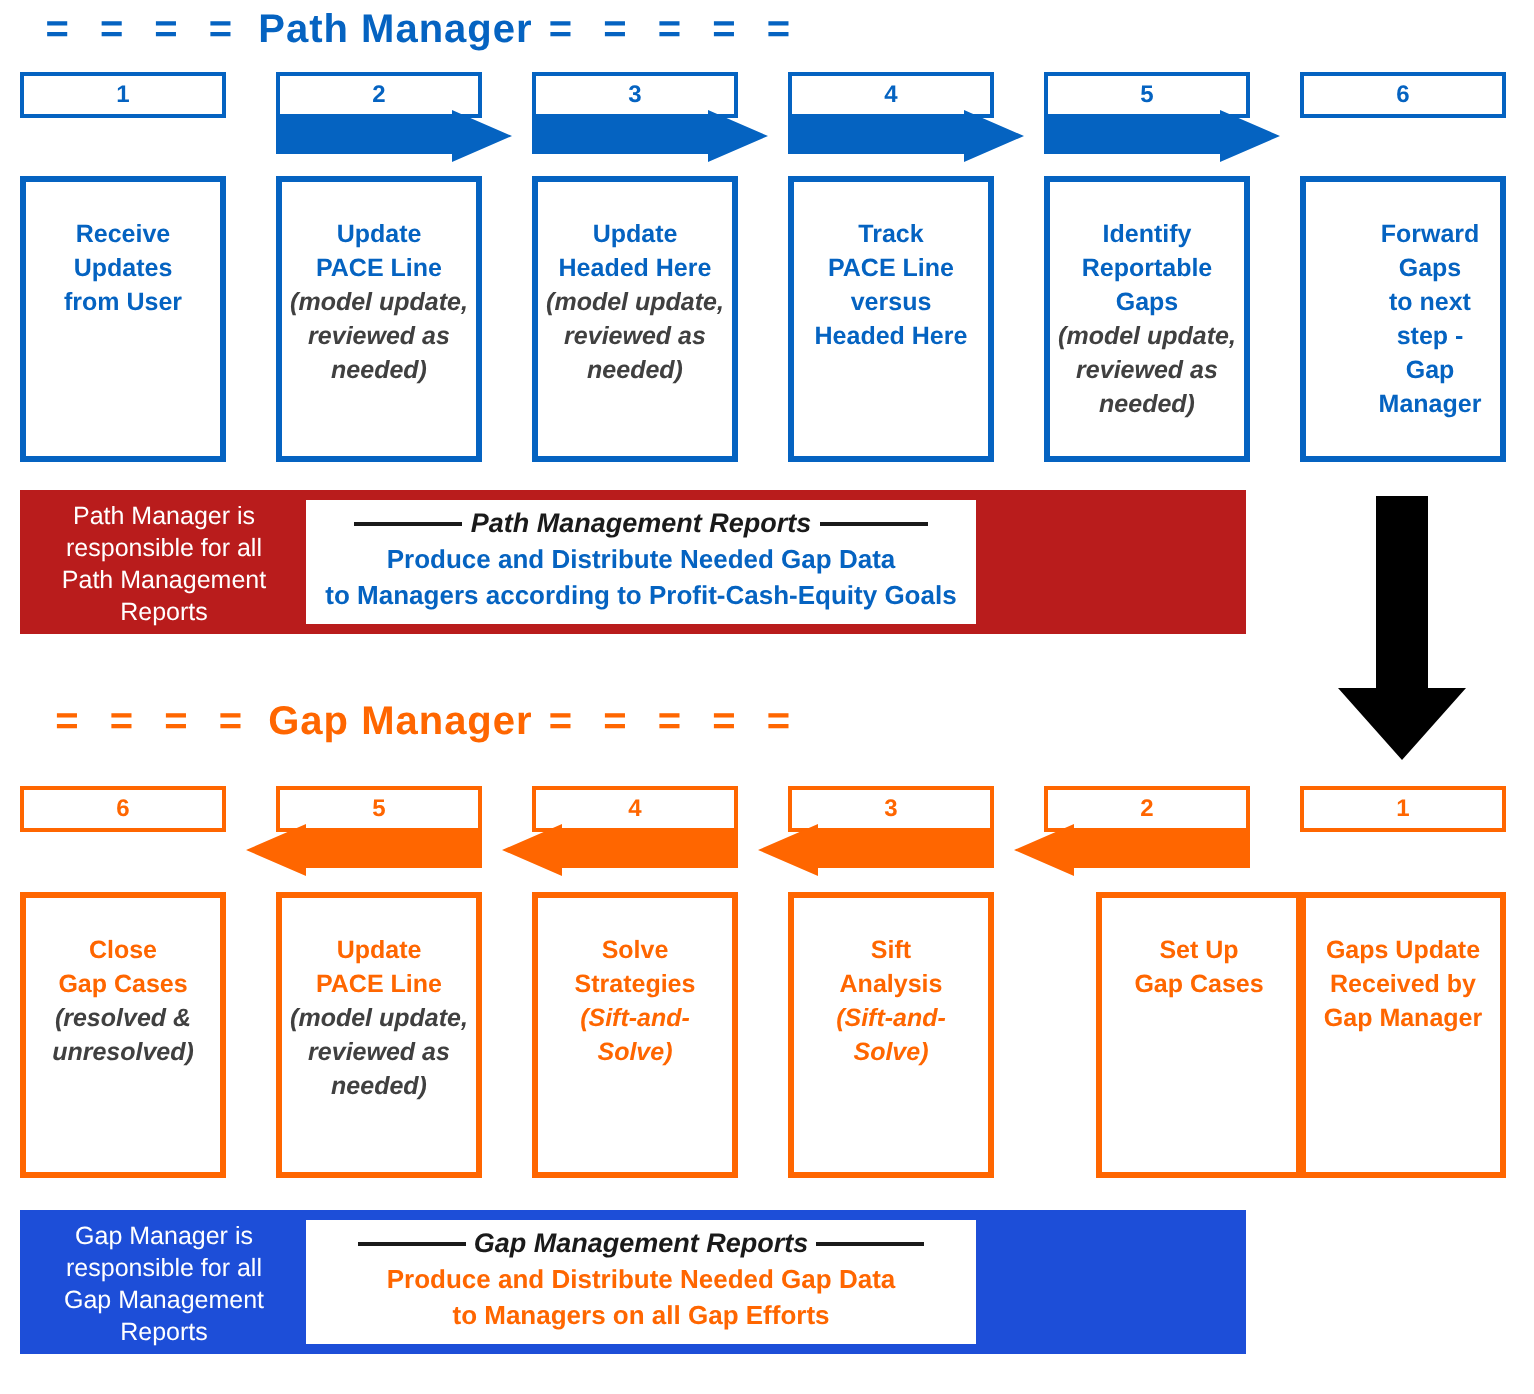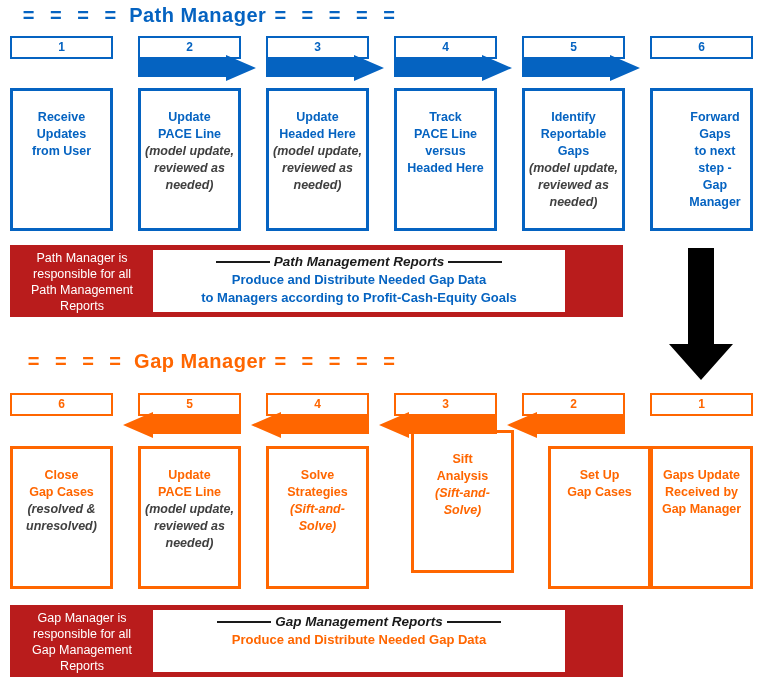--- a/index.html
+++ b/index.html
@@ -97,38 +97,38 @@
 
   
   .banner {
     position: absolute;
     left: 10px;
     width: 613px;
     height: 72px;
     box-sizing: border-box;
     background: #b91c1c;
   }
-  .banner.orange { background: #b91c1c; }
+  .banner.orange { background: #1d4ed8; }
 
   .banner-left {
     position: absolute;
     left: 4px;
     top: 5px;
     width: 136px;
     text-align: center;
     color: #ffffff;
     font-size: 12.5px;
     line-height: 16px;
   }
 
   .report-card {
     position: absolute;
     left: 143px;
     top: 5px;
-    width: 412px;
+    width: 335px;
     height: 62px;
     box-sizing: border-box;
     background: #ffffff;
     text-align: center;
     padding-top: 3px;
   }
   .report-title {
     font-size: 13.5px;
     font-weight: bold;
     font-style: italic;
@@ -276,21 +276,21 @@
     <div class="stepbox orange" style="left: 266px; top: 446px;">
       <div>Solve<br>Strategies</div>
       <span class="sub tint">(Sift-and-<br>Solve)</span>
     </div>
     <div class="numcell orange" style="left: 394px; top: 393px;">3</div>
     <div class="arrow-left" style="top: 412px; left: 379px;">
       <svg viewBox="0 0 118 26" width="118" height="26">
         <polygon points="118,4 30,4 30,0 0,13 30,26 30,22 118,22" fill="#ff6600"></polygon>
       </svg>
     </div>
-    <div class="stepbox orange" style="left: 394px; top: 430px; margin-left: 17px;">
+    <div class="stepbox orange" style="left: 394px; top: 446px;">
       <div>Sift<br>Analysis</div>
       <span class="sub tint">(Sift-and-<br>Solve)</span>
     </div>
     <div class="numcell orange" style="left: 522px; top: 393px;">2</div>
     <div class="arrow-left" style="top: 412px; left: 507px;">
       <svg viewBox="0 0 118 26" width="118" height="26">
         <polygon points="118,4 30,4 30,0 0,13 30,26 30,22 118,22" fill="#ff6600"></polygon>
       </svg>
     </div>
     <div class="stepbox orange" style="left: 548px; top: 446px;">
@@ -308,15 +308,16 @@
       <div>responsible for all</div>
       <div>Gap Management</div>
       <div>Reports</div>
     </div>
   <div class="report-card">
     <div class="report-title">
       <span class="rule"></span><span>Gap Management Reports</span><span class="rule"></span>
     </div>
     <div id="gap-report-lines">
         <div class="report-line orange">Produce and Distribute Needed Gap Data</div>
+        <div class="report-line orange">to Managers on all Gap Efforts</div>
       </div>
   </div>
 </div>
 
 </body></html>

